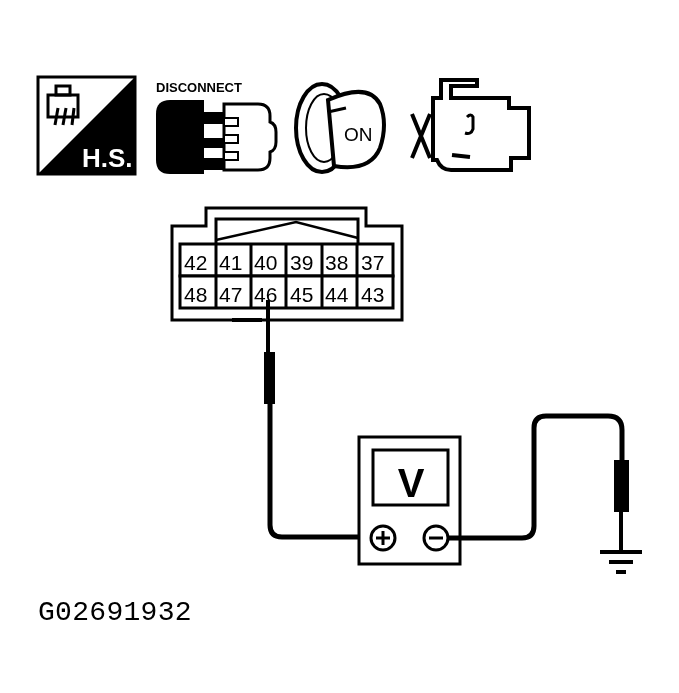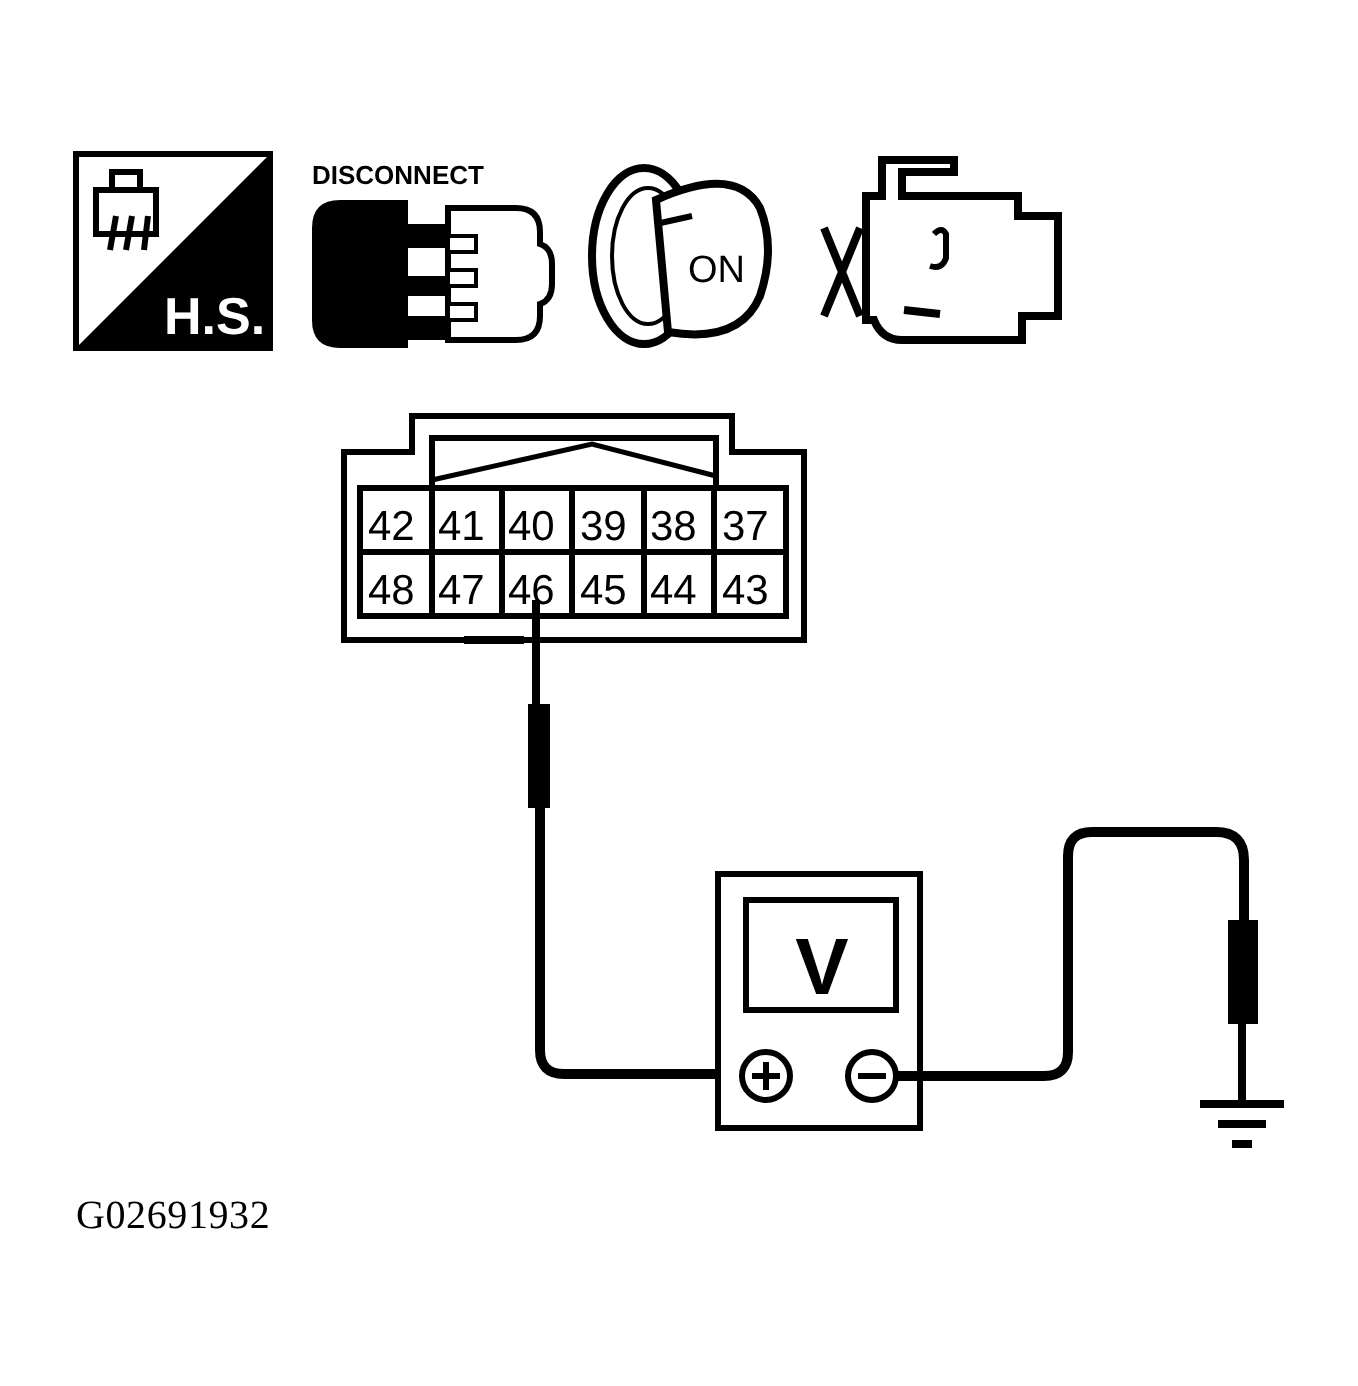--- a/index.html
+++ b/index.html
@@ -1,20 +1,20 @@
 <!DOCTYPE html>
 <html><head>
   <meta charset="utf-8">
   <style>
     html, body { margin: 0; padding: 0; background: #ffffff; }
     body { width: 679px; height: 693px; position: relative; overflow: hidden; font-family: "Liberation Sans", sans-serif; }
     svg { position: absolute; left: 0; top: 0; }
     .pin { font-family: "Liberation Sans", sans-serif; font-size: 21px; fill: #000; }
     .bold { font-family: "Liberation Sans", sans-serif; font-weight: bold; fill: #000; }
-    #fig-id { position: absolute; left: 38px; top: 597px; font-size: 20px; color: #000; font-family: Liberation Serif, serif; letter-spacing: 0.3px; }
+    #fig-id { position: absolute; left: 38px; top: 597px; font-size: 28px; color: #000; font-family: Liberation Mono, monospace; letter-spacing: 0.3px; }
   </style>
 </head>
 <body>
 
 <svg width="679" height="693" viewBox="0 0 679 693" xmlns="http://www.w3.org/2000/svg">
 
   <g>
     <rect x="38" y="77" width="97" height="97" fill="#fff" stroke="#000" stroke-width="3"></rect>
     <polygon points="135,77 135,174 38,174" fill="#000"></polygon>
 

